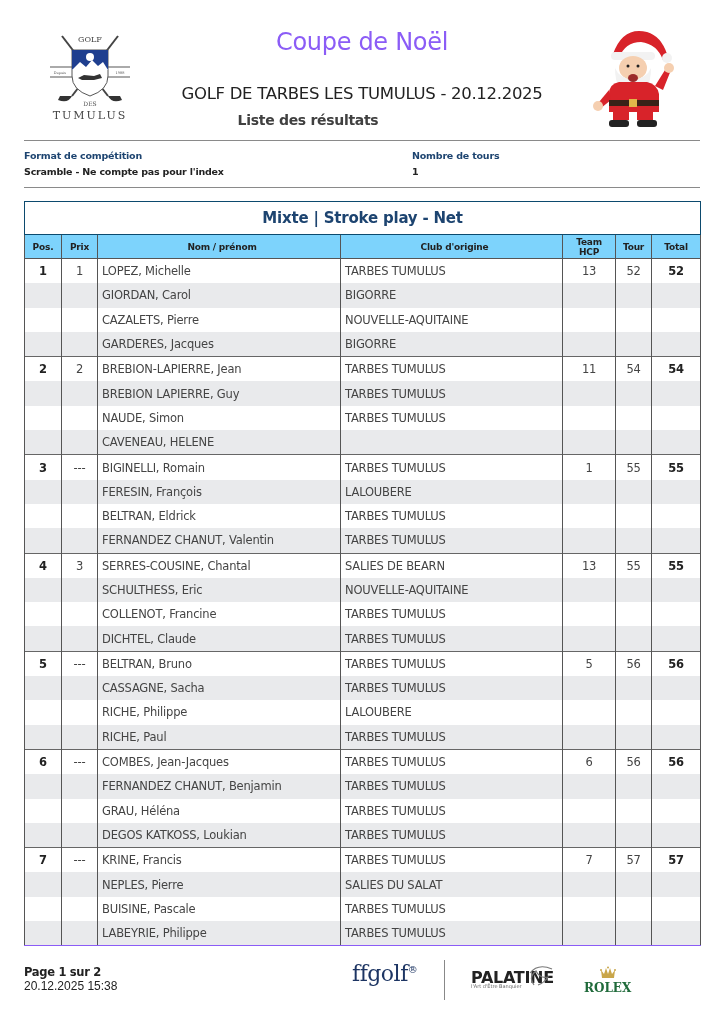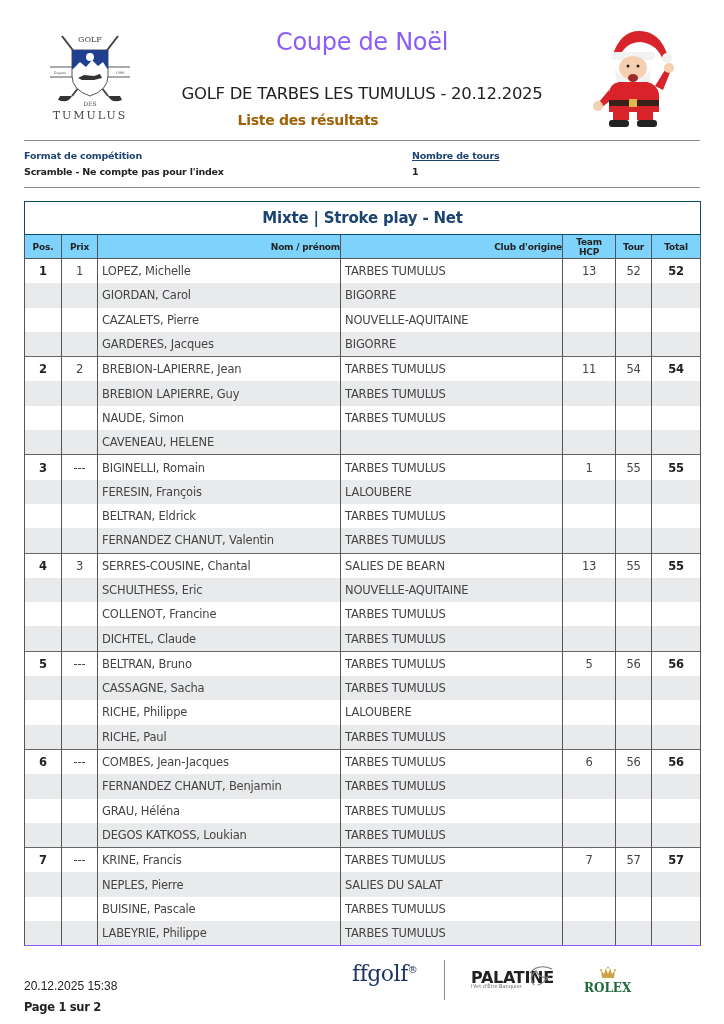--- a/index.html
+++ b/index.html
@@ -1,41 +1,41 @@
 <!DOCTYPE html>
 <html><head>
 <meta charset="utf-8">
 <style>
   html, body { margin:0; padding:0; background:#fff; }
   body { width:724px; height:1024px; position:relative; overflow:hidden; font-family:"DejaVu Sans", sans-serif; color:#333; }
   .abs { position:absolute; }
   #logo { left:42px; top:30px; width:96px; height:92px; }
   #title { left:0; width:724px; top:28px; text-align:center; font-size:24px; font-weight:normal; color:#8b5cf6; letter-spacing:-0.3px; }
   #subtitle { left:0; width:724px; top:84px; text-align:center; font-size:16.5px; color:#222; letter-spacing:-0.3px; }
-  #list-title { left:0; width:616px; top:112px; text-align:center; font-size:14px; font-weight:bold; color:#a16207; letter-spacing:-0.3px; }
+  #list-title { left:0; width:616px; top:112px; text-align:center; font-size:14px; font-weight:bold; color:#404040; letter-spacing:-0.3px; }
   #santa { left:585px; top:24px; width:92px; height:104px; }
   .hr { left:24px; width:676px; height:0; border-top:1.5px solid #8a8a8a; }
   .info-label { font-size:9.5px; font-weight:bold; color:#1d4470; letter-spacing:-0.2px;text-align:center; }
   .info-val { font-size:9.5px; font-weight:bold; color:#222; letter-spacing:-0.2px; }
 
   #results { left:24px; top:201px; width:676px; border-collapse:collapse; table-layout:fixed; font-size:11.5px; letter-spacing:-0.2px; }
   #results td, #results th { border-left:1px solid #555; border-right:1px solid #555; padding:0; height:24.3px; overflow:hidden; white-space:nowrap; }
   #results .caption-cell { height:32px; border:1px solid #0c4a6e; text-align:center; font-size:15px; font-weight:bold; color:#1d4470; }
   #results th { font-size:9px; font-weight:bold; color:#222; height:23px; border-top:1.5px solid #555; border-bottom:1.5px solid #555; background:#7dd3fc; }
-  #results th.left { text-align:right; padding-left:6px; }
+  #results th.left { text-align:center; padding-left:6px; }
   #results th.hcp { line-height:10px; }
   #results tr.alt td { background:#e9eaec; }
   #results tr.grp td { border-top:1.5px solid #666; }
   #results tr.last td { border-bottom:1px solid #8b5cf6; }
   #results td.c { text-align:center; color:#444; }
   #results td.pos { text-align:center; font-weight:bold; color:#222; }
   #results td.l { text-align:left; padding-left:4px; color:#444; }
   #results td.tot { text-align:center; font-weight:bold; color:#222; }
 
-  #footer-page { left:24px; top:965px; font-size:11.5px; font-weight:bold; color:#222; letter-spacing:-0.3px;margin-top:35px; }
+  #footer-page { left:24px; top:965px; font-size:11.5px; font-weight:bold; color:#222; letter-spacing:-0.3px; }
   #footer-date { left:24px; top:979px; font-size:12px; color:#222; font-family:"Liberation Sans", sans-serif; }
   #ffgolf { left:352px; top:961px; font-family:"DejaVu Serif", serif; font-size:22px; color:#1d3563; letter-spacing:-0.5px; }
   #ffgolf sup { font-size:10px; }
   #sep { left:444px; top:960px; width:1px; height:40px; background:#888; }
   #palatine { left:471px; top:968px; font-size:16px; font-weight:bold; color:#222; letter-spacing:-0.3px; }
   #palatine-tag { left:471px; top:983px; font-size:5px; color:#666; }
   #palatine-horse { left:526px; top:963px; width:30px; height:26px; }
   #rolex-crown { left:600px; top:966px; width:16px; height:14px; }
   #rolex { left:584px; top:981px; font-family:"DejaVu Serif", serif; font-weight:bold; font-size:12px; color:#1f6a3a; }
 </style>
@@ -85,21 +85,21 @@
   <rect x="44" y="75" width="8" height="8" fill="#e0b84a"></rect>
   <rect x="28" y="88" width="16" height="8" fill="#d8232a"></rect>
   <rect x="52" y="88" width="16" height="8" fill="#d8232a"></rect>
   <rect x="24" y="96" width="20" height="7" rx="3" fill="#222"></rect>
   <rect x="52" y="96" width="20" height="7" rx="3" fill="#222"></rect>
 </svg>
 
 <div class="abs hr" style="top:140px"></div>
 <div class="abs info-label" style="left:24px; top:150px;">Format de compétition</div>
 <div class="abs info-val" style="left:24px; top:166px;">Scramble - Ne compte pas pour l'index</div>
-<div class="abs info-label" style="left:412px; top:150px;text-decoration:underline;">Nombre de tours</div>
+<div class="abs info-label" style="left:412px; top:150px;">Nombre de tours</div>
 <div class="abs info-val" style="left:412px; top:166px;">1</div>
 <div class="abs hr" style="top:187px"></div>
 
 <table id="results" class="abs">
   <colgroup>
     <col style="width:37px">
       <col style="width:36px">
       <col style="width:243px">
       <col style="width:222px">
       <col style="width:53px">

